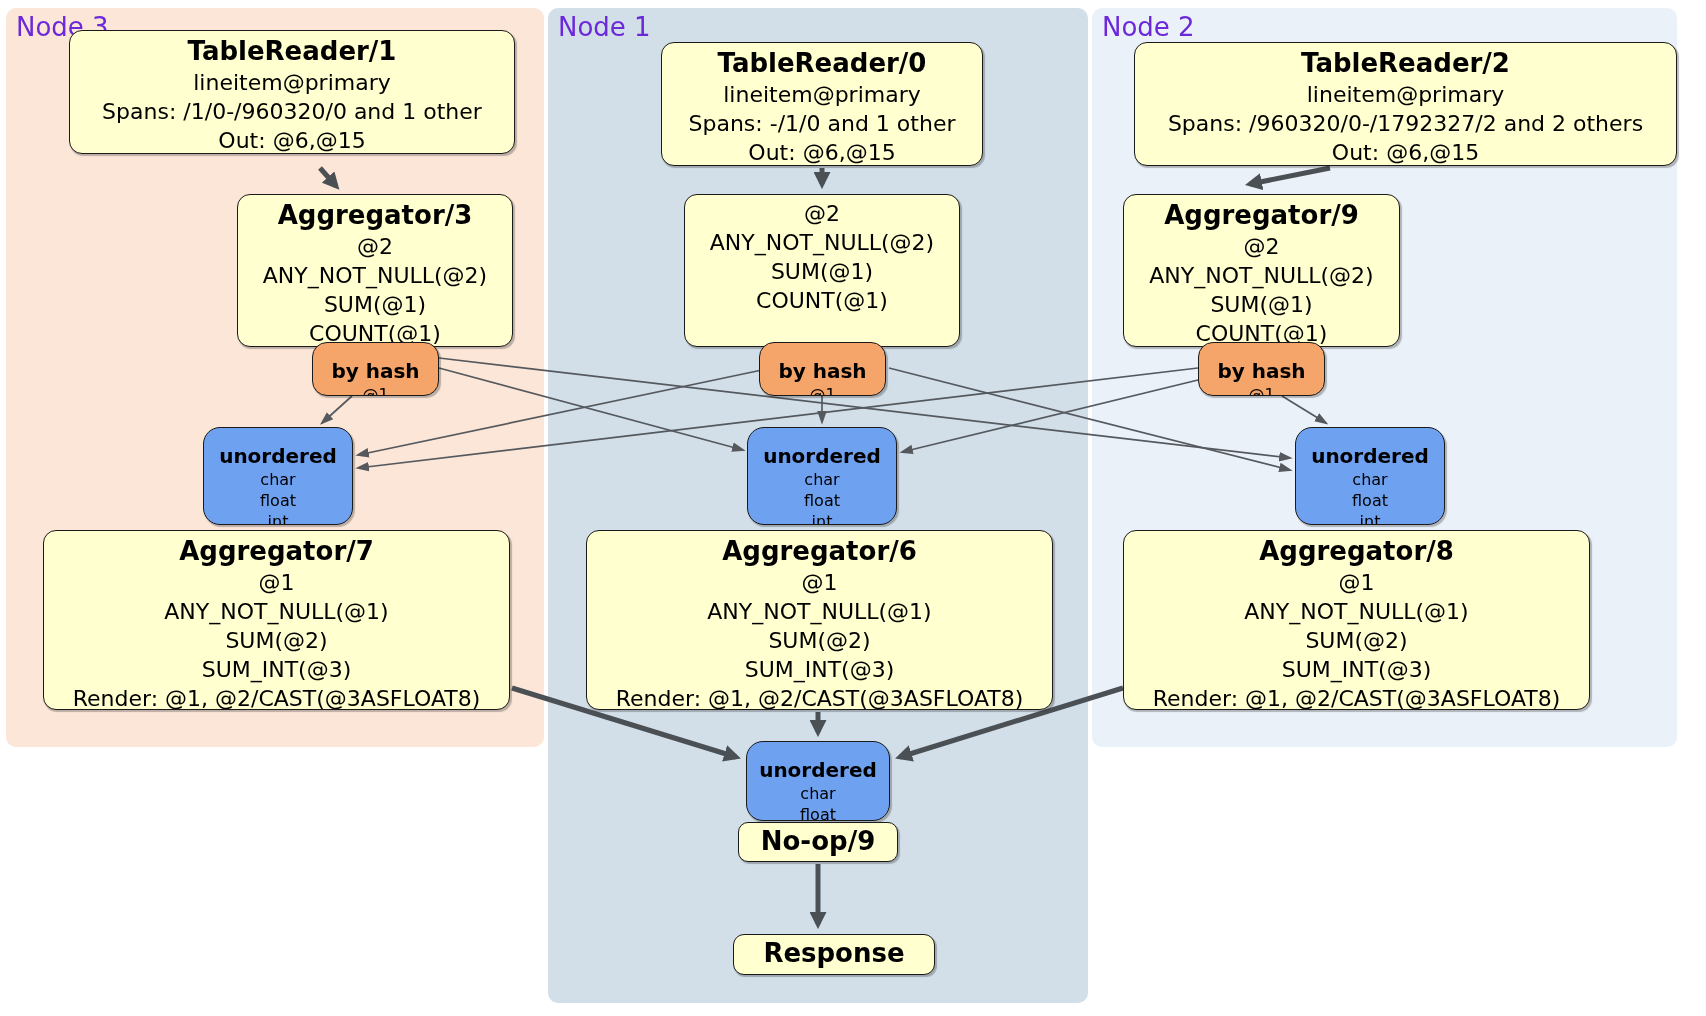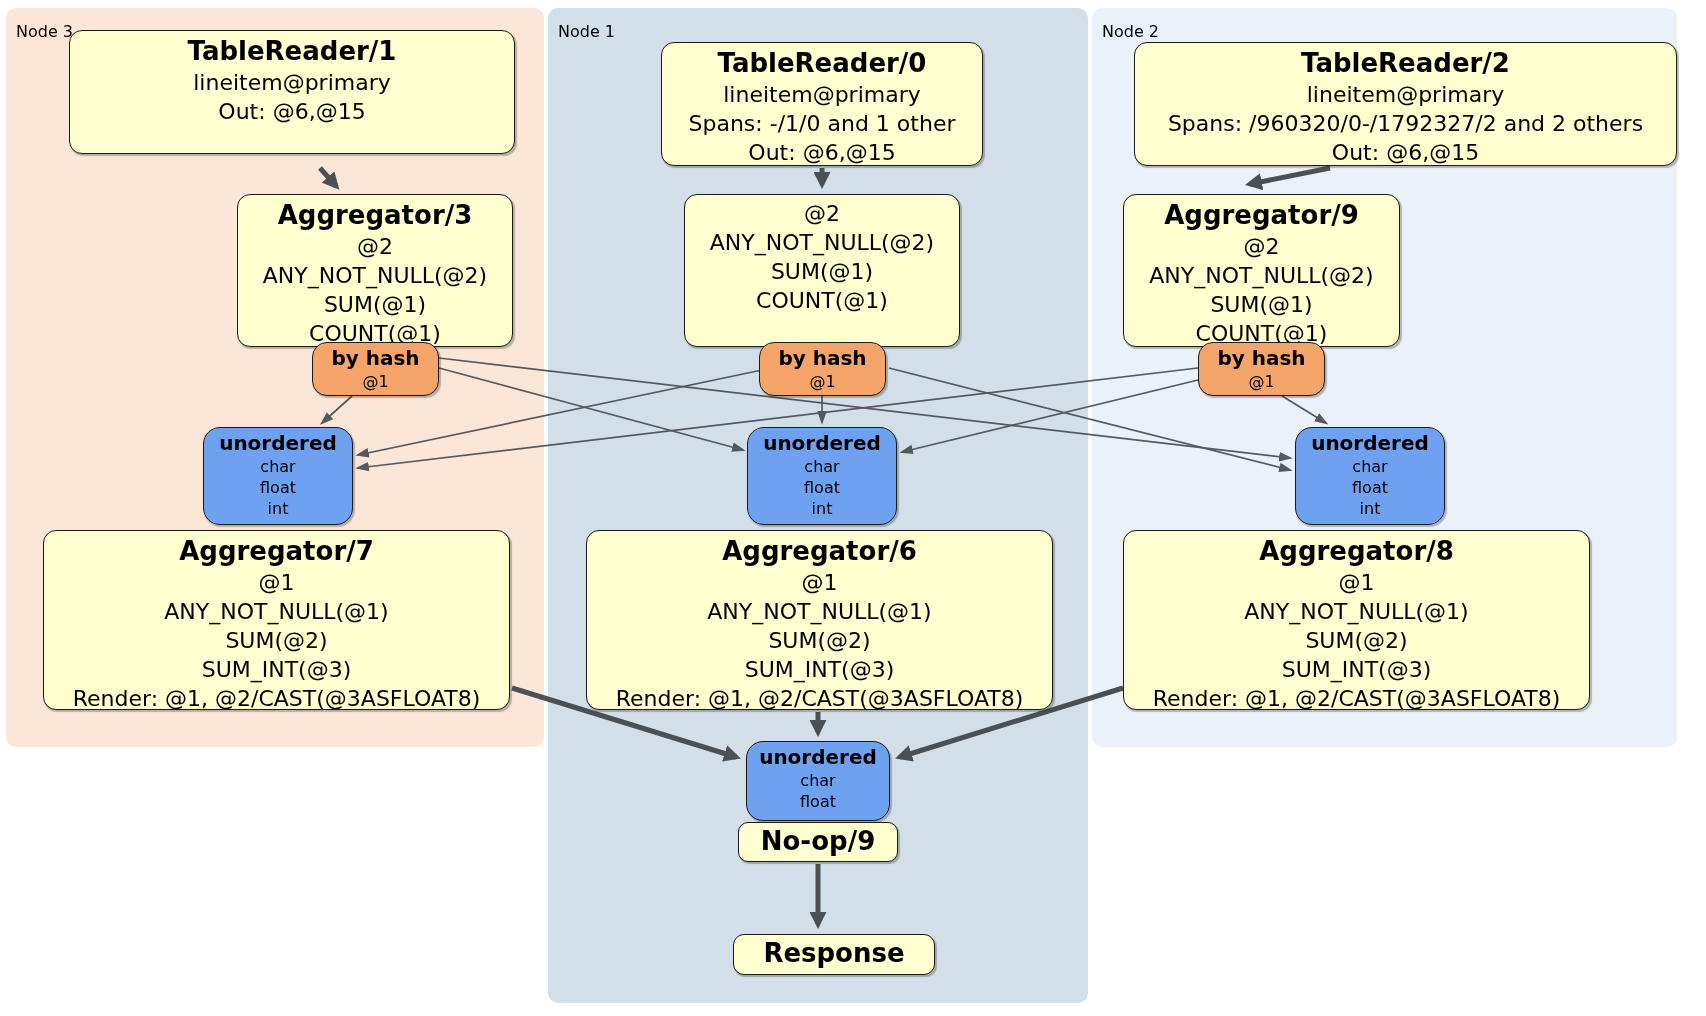--- a/index.html
+++ b/index.html
@@ -3,21 +3,21 @@
 <meta charset="utf-8">
 <style>
   html,body { margin:0; padding:0; background:#ffffff; }
   #stage {
     position:relative; width:1706px; height:1016px; overflow:hidden;
     background:#ffffff;
     font-family:"DejaVu Sans","Liberation Sans",sans-serif;
     color:#000;
   }
   .panel { position:absolute; border-radius:10px; }
-  .panel-label { position:absolute; font-size:16px; color:#000000; white-space:nowrap;margin-top:10px; }
+  .panel-label { position:absolute; font-size:26px; color:#6d28d9; white-space:nowrap; }
 
   #edges { position:absolute; left:0; top:0; z-index:2; }
   .e-thick { stroke:var(--edge); stroke-width:5; fill:none; }
   .e-thin  { stroke:var(--edge-thin); stroke-width:1.7; fill:none; }
   #ah-big path { fill:var(--edge); }
   #ah-sm path  { fill:var(--edge-thin); }
 
   .box {
     position:absolute; box-sizing:border-box; z-index:3;
     border:1.6px solid var(--ink); text-align:center;
@@ -26,21 +26,21 @@
   }
   .yellow { background:var(--box-yellow); border-radius:13px; }
   .orange { background:var(--box-orange); border-radius:15px; z-index:4; }
   .blue   { background:var(--box-blue);   border-radius:17px; z-index:4; }
 
   .btitle { font-weight:bold; font-size:26px; line-height:33px; white-space:nowrap; }
   .bline  { font-size:22px; line-height:29px; white-space:nowrap; }
   .big-box { padding-top:4px; }
   .small-box .btitle { font-size:20px; line-height:26px; }
   .small-box .bline  { font-size:16px; line-height:21px; }
-  .small-box { padding-top:2px; }
+  .small-box { padding-top:15px; }
   .single .btitle { font-size:26px; line-height:36px; }
 </style>
 </head>
 <body>
 
 <div id="stage">
 
   <div class="panel" style="left:6px; top:8px; width:538px; height:739px; background:var(--panel-node3);"></div>
   <div class="panel" style="left:548px; top:8px; width:540px; height:995px; background:var(--panel-node1);"></div>
   <div class="panel" style="left:1092px; top:8px; width:585px; height:739px; background:var(--panel-node2);"></div>
@@ -78,20 +78,21 @@
       <path class="e-thick" d="M512,688 L736,757" marker-end="url(#ah-big)"></path>
       <path class="e-thick" d="M818,712 L818,732" marker-end="url(#ah-big)"></path>
       <path class="e-thick" d="M1123,688 L900,757" marker-end="url(#ah-big)"></path>
       <path class="e-thick" d="M818,864 L818,924" marker-end="url(#ah-big)"></path>
     </g>
   </svg>
 
   <div class="box yellow big-box" style="left:69px; top:30px; width:446px; height:124px;">
     <div class="btitle">TableReader/1</div>
     <div class="bline">lineitem@primary</div>
+    <div class="bline">Spans: /1/0-/960320/0 and 1 other</div>
     <div class="bline">Out: @6,@15</div>
   </div>
 
   <div class="box yellow big-box" style="left:237px; top:194px; width:276px; height:153px;">
     <div class="btitle">Aggregator/3</div>
     <div class="bline">@2</div>
     <div class="bline">ANY_NOT_NULL(@2)</div>
     <div class="bline">SUM(@1)</div>
     <div class="bline">COUNT(@1)</div>
   </div>

